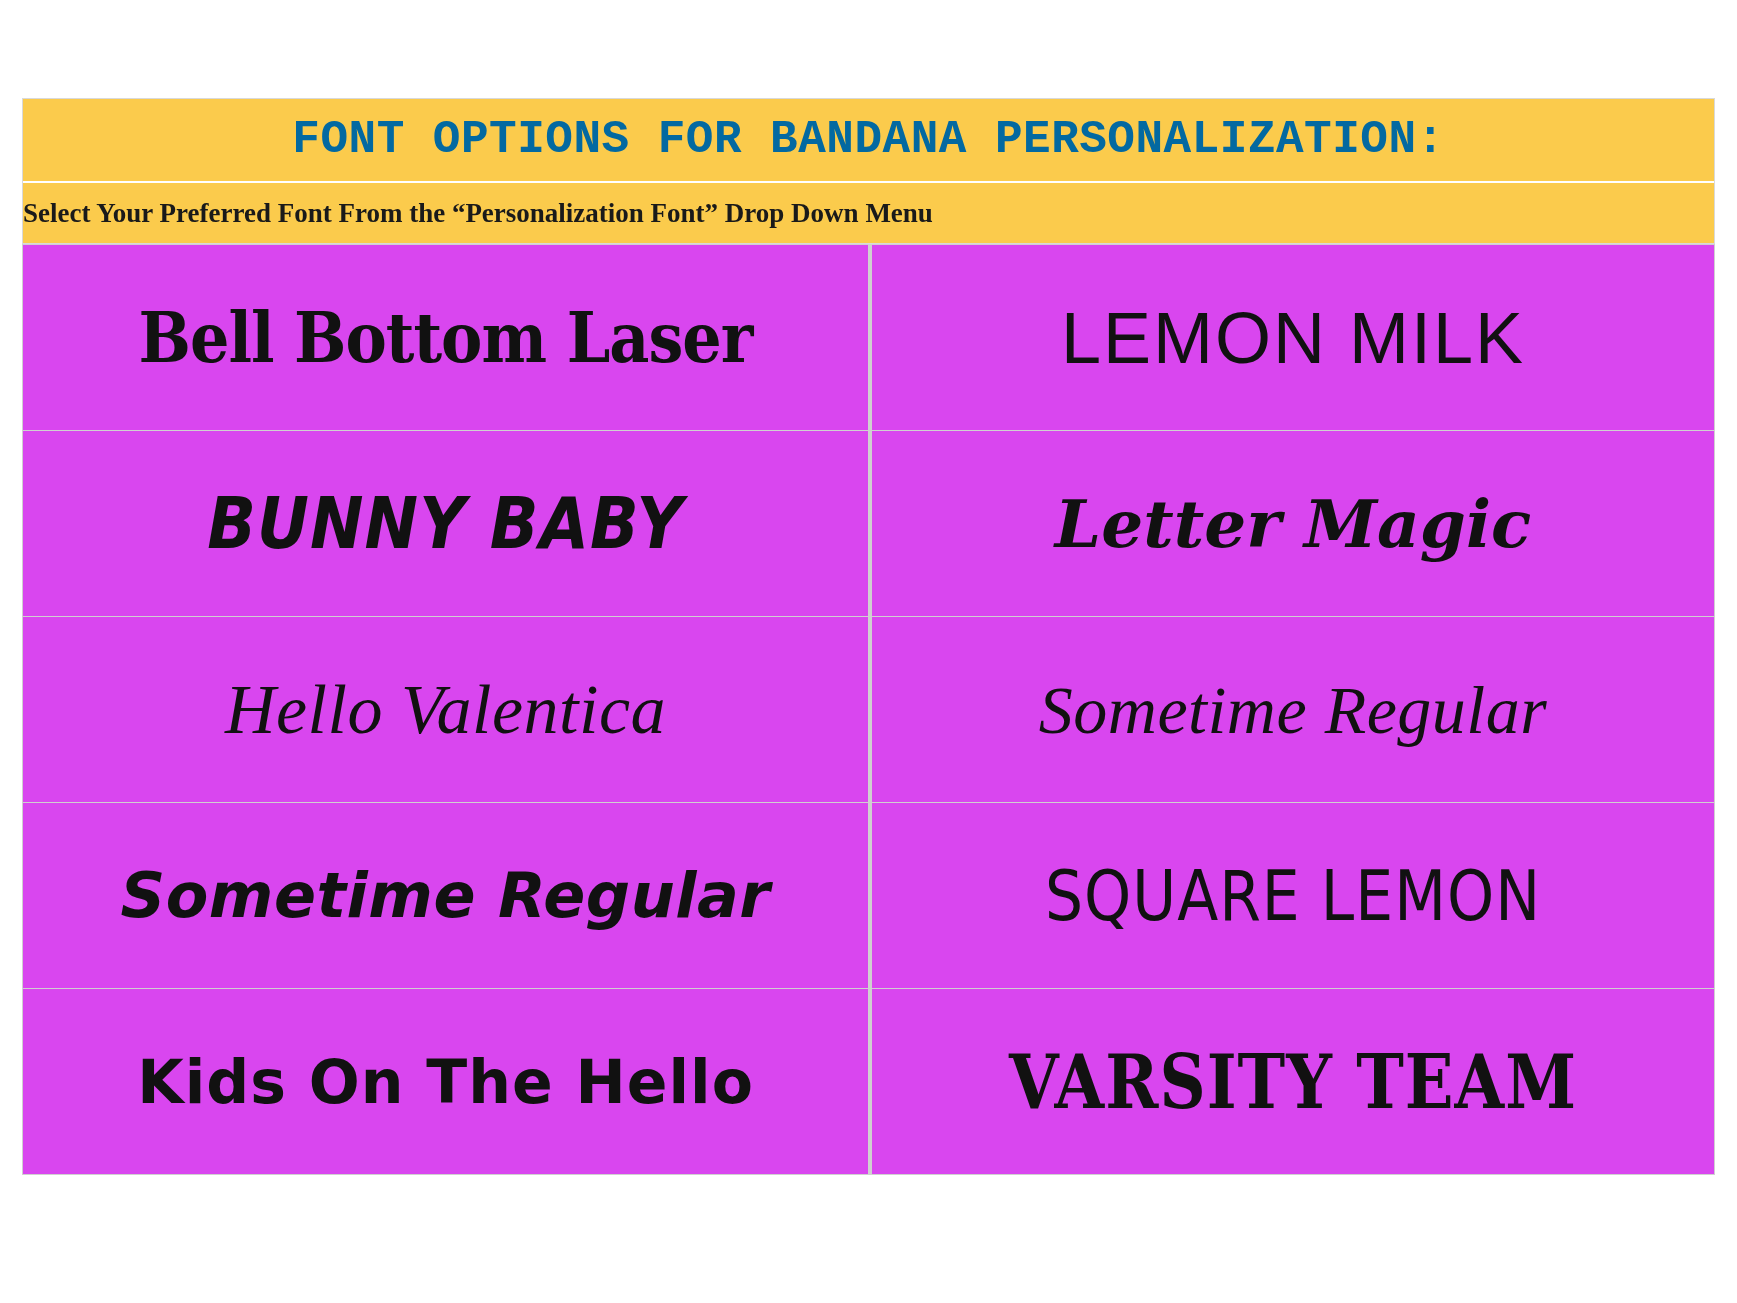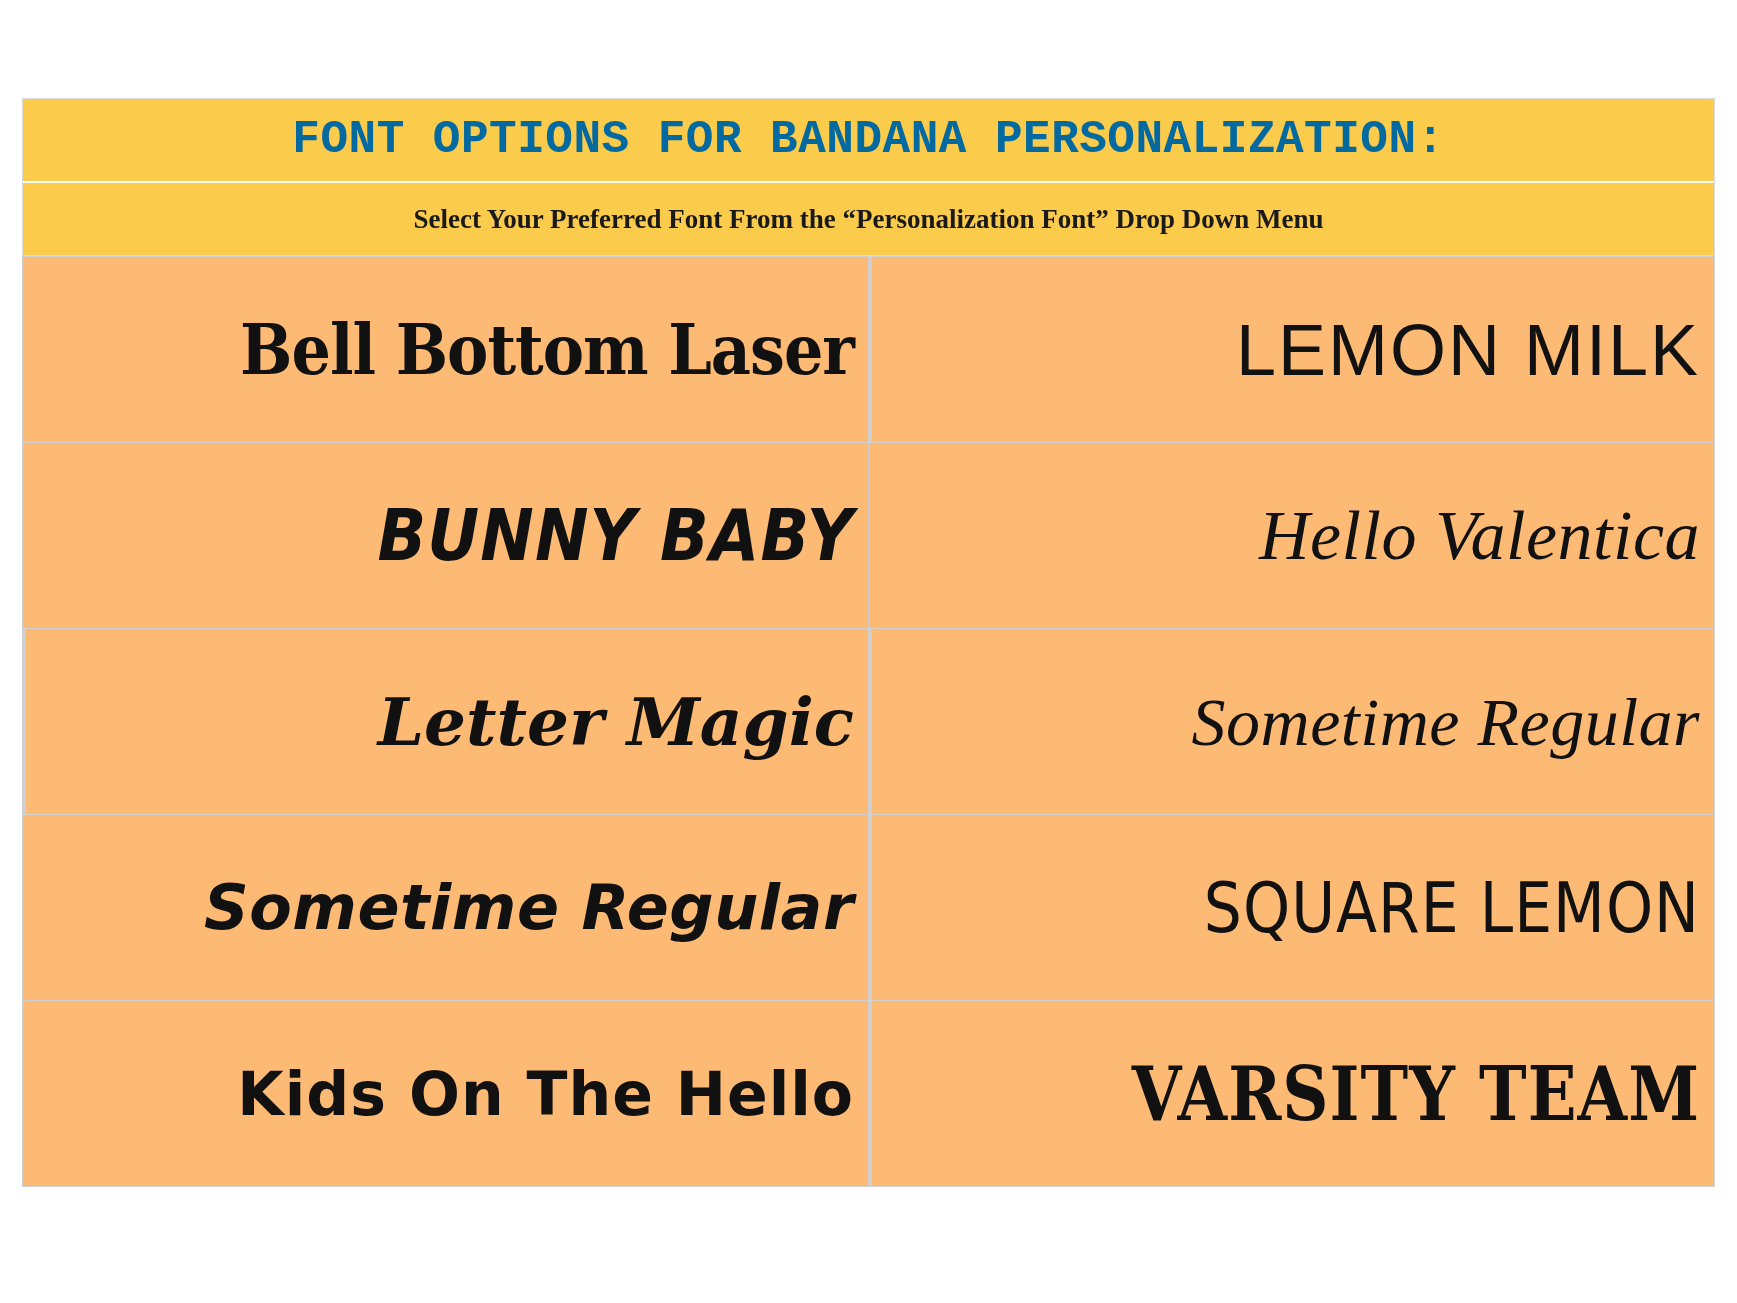--- a/index.html
+++ b/index.html
@@ -43,24 +43,24 @@
   }
   .title-bar .title {
     font-family: Liberation Mono, monospace;
     font-weight: bold;
     font-size: 46px;
     letter-spacing: 0.5px;
     color: #0369a1;
     white-space: nowrap;
   }
   .subtitle-bar {
-    height: 72px;
+    height: 60px;
     display: flex;
     align-items: center;
-    justify-content: center;
+    justify-content: flex-start;
     background: #fbcb4c;
   }
   .subtitle-bar .subtitle {
     font-family: "Liberation Serif", serif;
     font-weight: bold;
     font-size: 27px;
     color: #1a1a1a;
     white-space: nowrap;
   }
   .grid {
@@ -68,22 +68,22 @@
     grid-template-columns: 1fr 1fr;
     border-left: 1px solid #d0d0d0;
     border-top: 1px solid #d0d0d0;
   }
   .cell {
     height: 185px;
     border-right: 1px solid #d0d0d0;
     border-bottom: 1px solid #d0d0d0;
     display: flex;
     align-items: center;
-    justify-content: flex-end;
-    background: #fdba74;
+    justify-content: center;
+    background: #d946ef;
     overflow: hidden;
   }
   .cell.col-right {
     border-left: 3px solid #cfcfcf;
   }
   .sample {
     color: #111111;
     text-align: center;
     line-height: 1.0;
     white-space: nowrap;
@@ -177,26 +177,26 @@
       <div class="cell">
         <div class="sample s-bell">Bell Bottom Laser</div>
       </div>
       <div class="cell col-right">
         <div class="sample s-lemonmilk">LEMON MILK</div>
       </div>
 
       <div class="cell">
         <div class="sample s-bunny">BUNNY BABY</div>
       </div>
+      <div class="cell col-right">
+        <div class="sample s-letter">Letter Magic</div>
+      </div>
+
       <div class="cell">
         <div class="sample s-hello">Hello Valentica</div>
-      </div>
-
-      <div class="cell col-right">
-        <div class="sample s-letter">Letter Magic</div>
       </div>
       <div class="cell col-right">
         <div class="sample s-sometime">Sometime Regular</div>
       </div>
 
       <div class="cell">
         <div class="sample s-hunters">Sometime Regular</div>
       </div>
       <div class="cell col-right">
         <div class="sample s-square">SQUARE LEMON</div>

